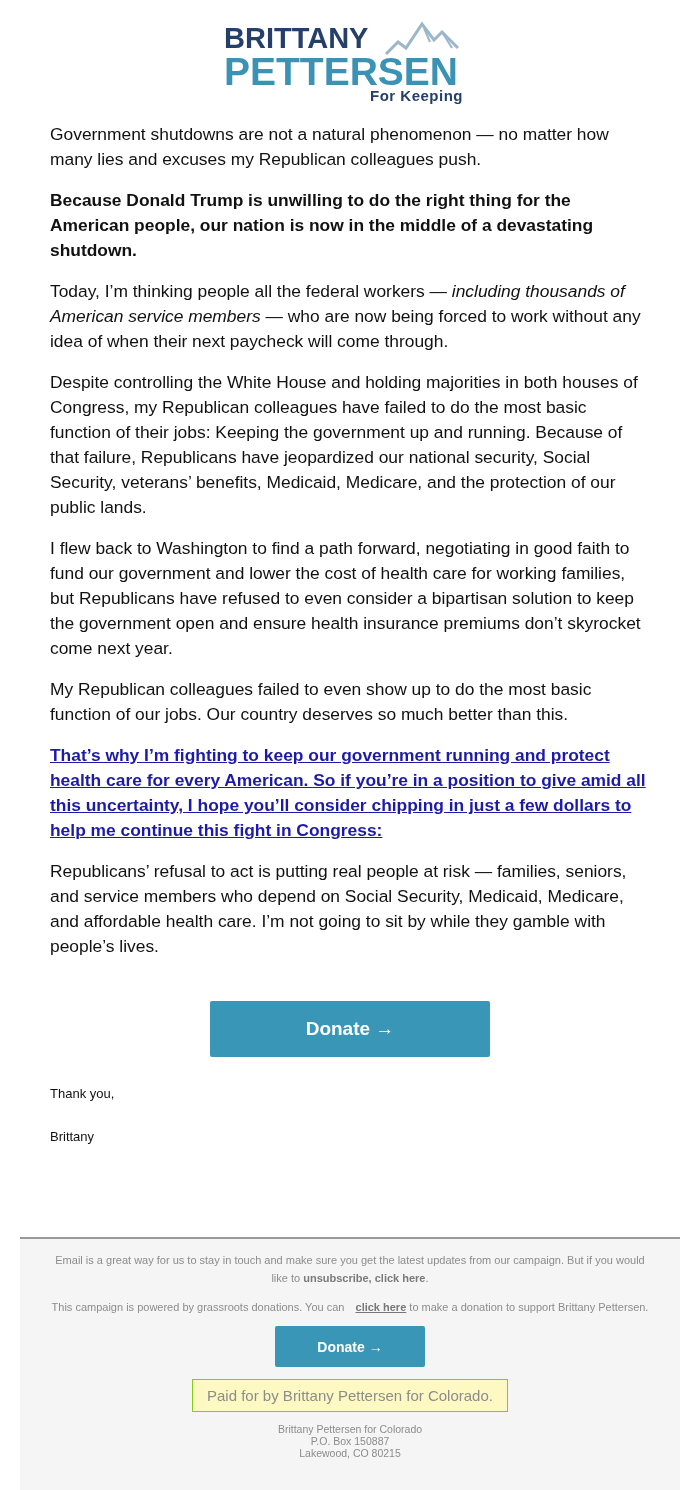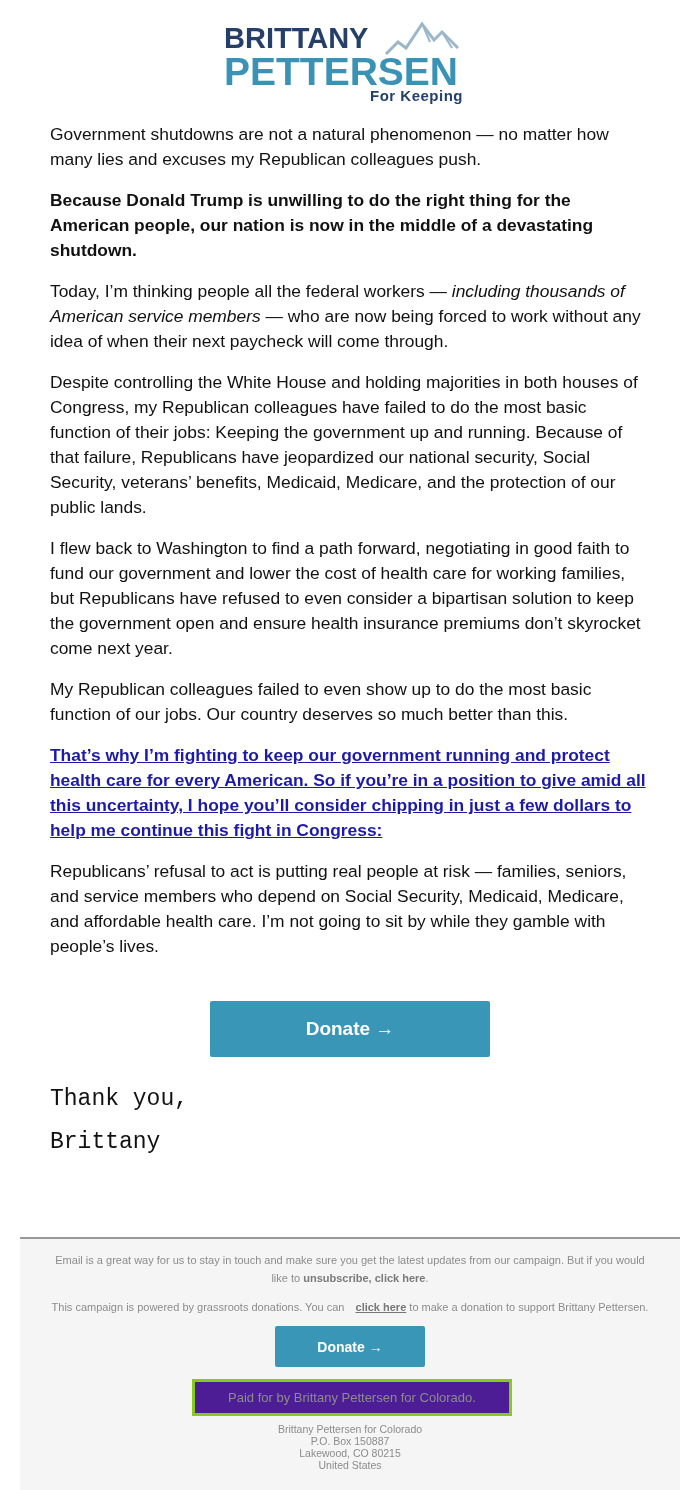--- a/index.html
+++ b/index.html
@@ -14,34 +14,34 @@
               color: #253f68; letter-spacing: 0.5px; line-height: 1; }
   .logo svg { position: absolute; left: 160px; top: 0px; }
   .content { position: absolute; left: 50px; top: 122px; width: 600px; font-size: 17.4px; line-height: 25px; }
   .content p { margin: 0 0 16px 0; }
   .content .bold { font-weight: bold; }
   .content a { color: #1c1aa6; font-weight: bold; text-decoration: underline; }
   .donate-main { position: absolute; left: 210px; top: 1001px; width: 280px; height: 56px;
                  background: #3a96b6; color: #fff; font-weight: bold; font-size: 19px;
                  display: flex; align-items: center; justify-content: center; border-radius: 2px;
                  cursor: pointer; text-decoration: none; }
-  .sign { position: absolute; left: 50px; font-size: 23px; font-family: Liberation Mono, monospace; }
+  .sign { position: absolute; left: 50px; font-size: 13px; }
   .footer { position: absolute; left: 20px; top: 1237px; width: 660px; height: 253px;
             background: #f5f5f5; border-top: 2px solid #999999; text-align: center;
             color: #8c8c8c; font-size: 11px; }
   .footer .f1 { position: absolute; left: 30px; width: 600px; top: 12px; line-height: 18px; }
   .footer .f2 { position: absolute; left: 0; width: 660px; top: 59px; line-height: 18px; }
   .footer b { color: #7a7a7a; }
   .footer a { color: #777777; font-weight: bold; text-decoration: underline; padding-left: 8px; }
   .donate-foot { position: absolute; left: 255px; top: 87px; width: 150px; height: 41px;
                  background: #3a96b6; color: #fff; font-weight: bold; font-size: 14px;
                  display: flex; align-items: center; justify-content: center; border-radius: 2px; cursor: pointer; }
   .paidfor { position: absolute; left: 172px; top: 140px; width: 314px; height: 31px;
-             border: 3px solid #84cc16; background: #4c1d95; display: flex; align-items: center;
-             justify-content: center; font-size: 13px; color: #8c8c8c; }
+             border: 1px solid #84cc16; background: #fef9c3; display: flex; align-items: center;
+             justify-content: center; font-size: 15px; color: #8c8c8c; }
   .address { position: absolute; left: 0; width: 660px; top: 184px; font-size: 10.5px; line-height: 12px; color: #8c8c8c; }
 </style>
 </head>
 <body>
 
 <div class="logo">
   <svg width="96" height="40" viewBox="0 0 96 40">
     <polyline points="2,36 14,24 22,30 38,6 50,22 58,14 74,30" fill="none" stroke="#9bb7c9" stroke-width="3"></polyline>
     <polyline points="40,10 46,24" fill="none" stroke="#9bb7c9" stroke-width="2"></polyline>
     <polyline points="58,14 68,30" fill="none" stroke="#9bb7c9" stroke-width="2"></polyline>
@@ -69,15 +69,14 @@
 
 <div class="footer">
   <div class="f1"><span>Email is a great way for us to stay in touch and make sure you get the latest updates from our campaign. But if you would like to </span><b>unsubscribe, click here</b><span>.</span></div>
   <div class="f2"><span>This campaign is powered by grassroots donations. You can </span><a href="#">click here</a><span> to make a donation to support Brittany Pettersen.</span></div>
   <div class="donate-foot">Donate →</div>
   <div class="paidfor">Paid for by Brittany Pettersen for Colorado.</div>
   <div class="address">
     <div>Brittany Pettersen for Colorado</div>
     <div>P.O. Box 150887</div>
     <div>Lakewood, CO 80215</div>
-    <div>United States</div>
   </div>
 </div>
 
 </body></html>

